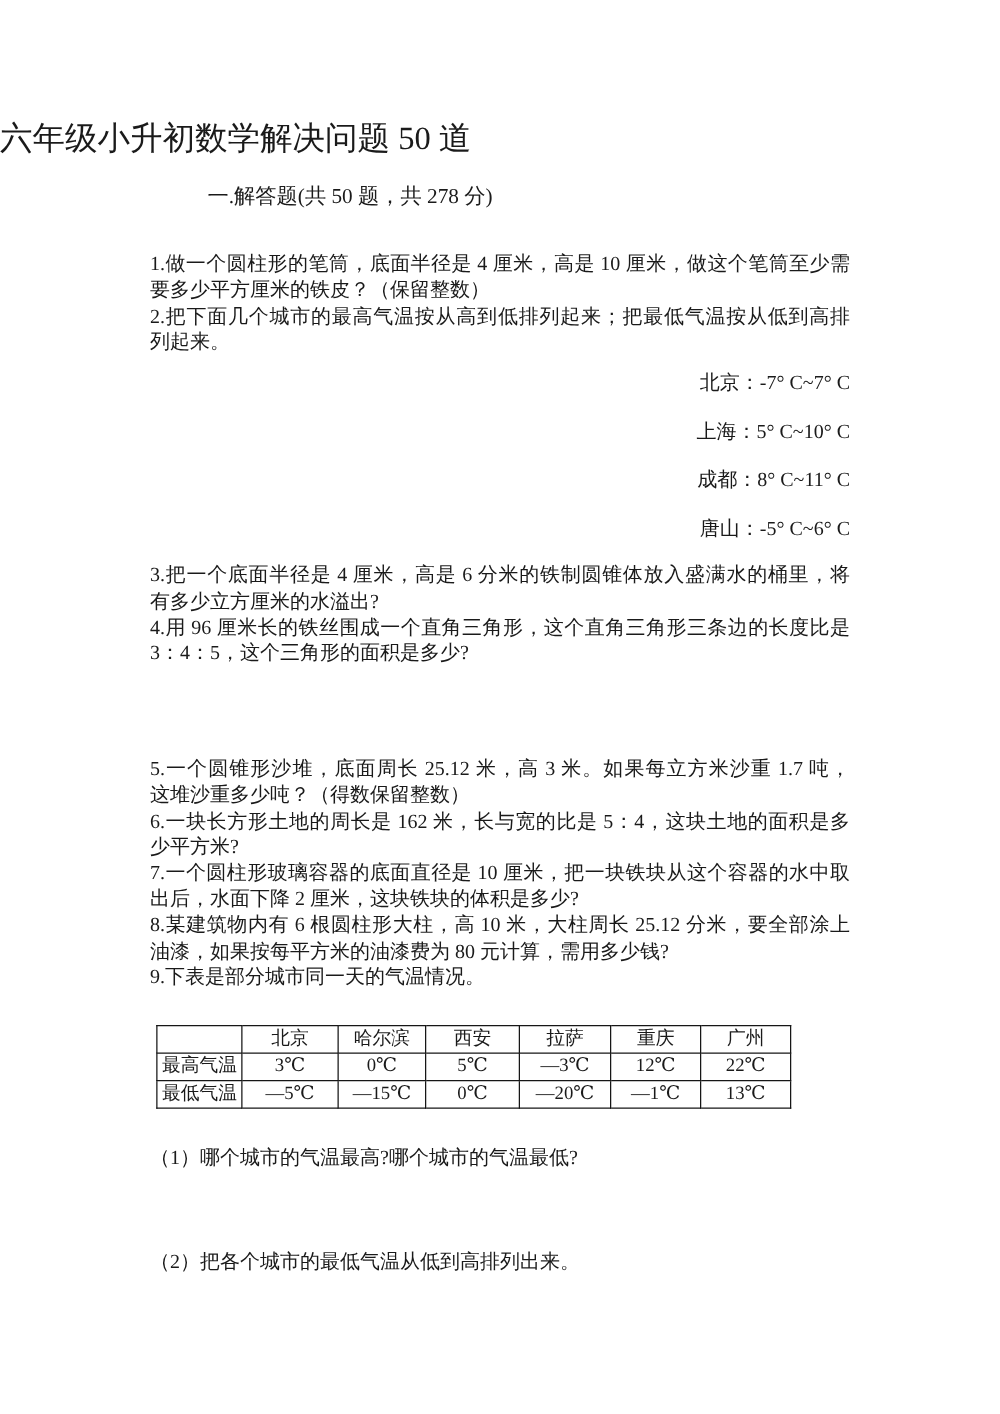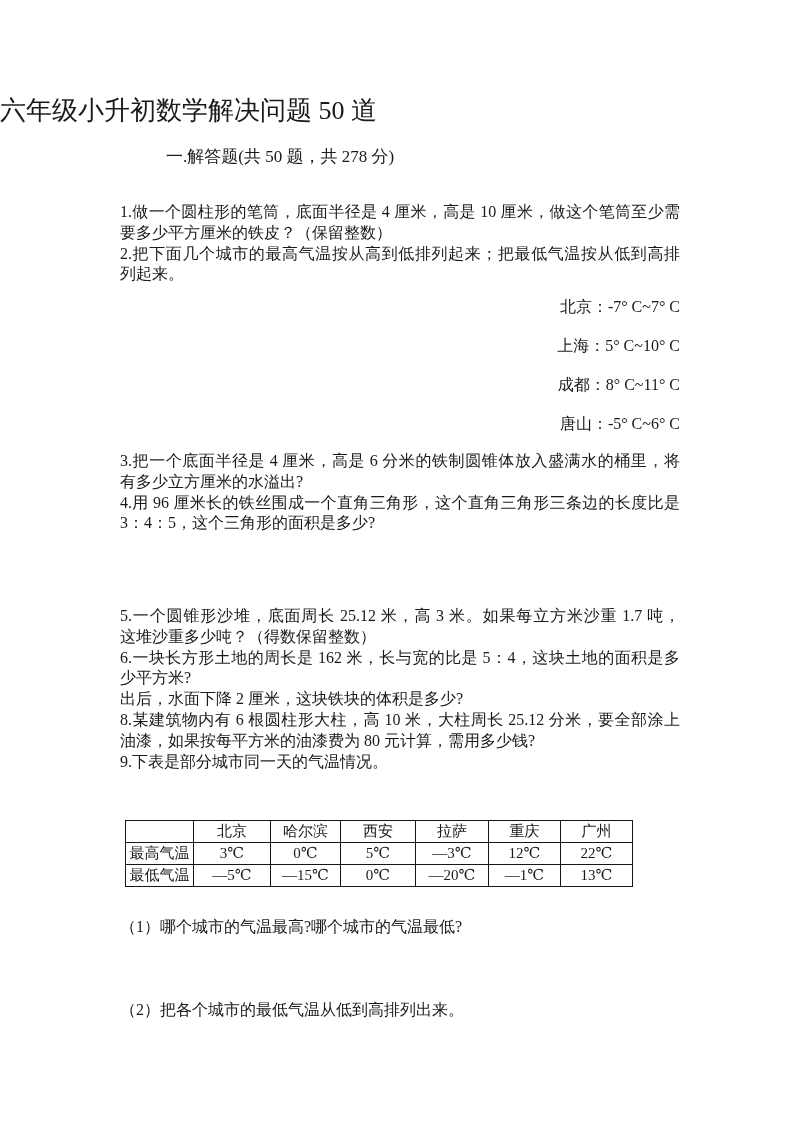--- a/index.html
+++ b/index.html
@@ -64,20 +64,21 @@
   <div class="ln">有多少立方厘米的水溢出?</div>
   <div class="ln j">4.用 96 厘米长的铁丝围成一个直角三角形，这个直角三角形三条边的长度比是</div>
   <div class="ln">3：4：5，这个三角形的面积是多少?</div>
 </div>
 
 <div class="abs block" id="block-q5q9">
   <div class="ln j">5.一个圆锥形沙堆，底面周长 25.12 米，高 3 米。如果每立方米沙重 1.7 吨，</div>
   <div class="ln">这堆沙重多少吨？（得数保留整数）</div>
   <div class="ln j">6.一块长方形土地的周长是 162 米，长与宽的比是 5：4，这块土地的面积是多</div>
   <div class="ln">少平方米?</div>
+  <div class="ln j">7.一个圆柱形玻璃容器的底面直径是 10 厘米，把一块铁块从这个容器的水中取</div>
   <div class="ln">出后，水面下降 2 厘米，这块铁块的体积是多少?</div>
   <div class="ln j">8.某建筑物内有 6 根圆柱形大柱，高 10 米，大柱周长 25.12 分米，要全部涂上</div>
   <div class="ln">油漆，如果按每平方米的油漆费为 80 元计算，需用多少钱?</div>
   <div class="ln">9.下表是部分城市同一天的气温情况。</div>
 </div>
 
 <table class="abs temp-table">
   <colgroup>
     <col style="width:68px">
       <col style="width:77px">

